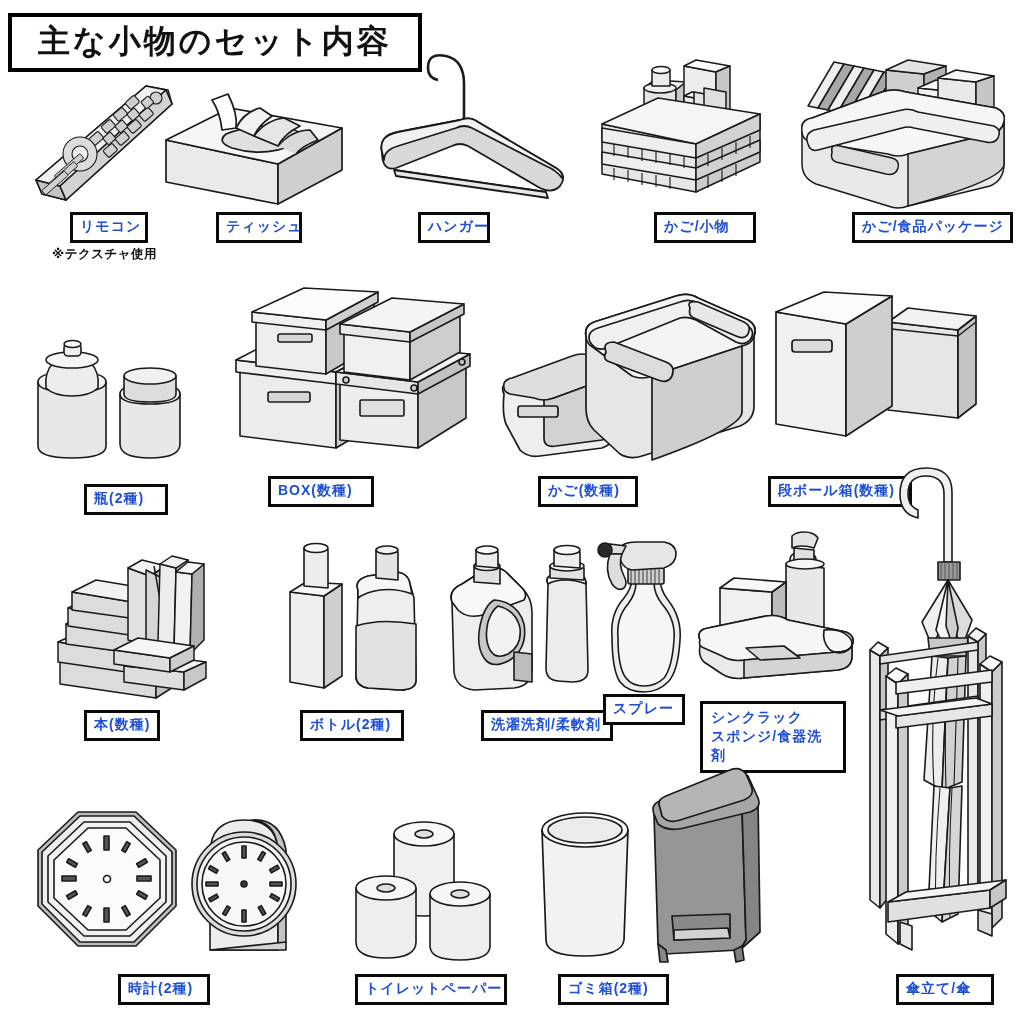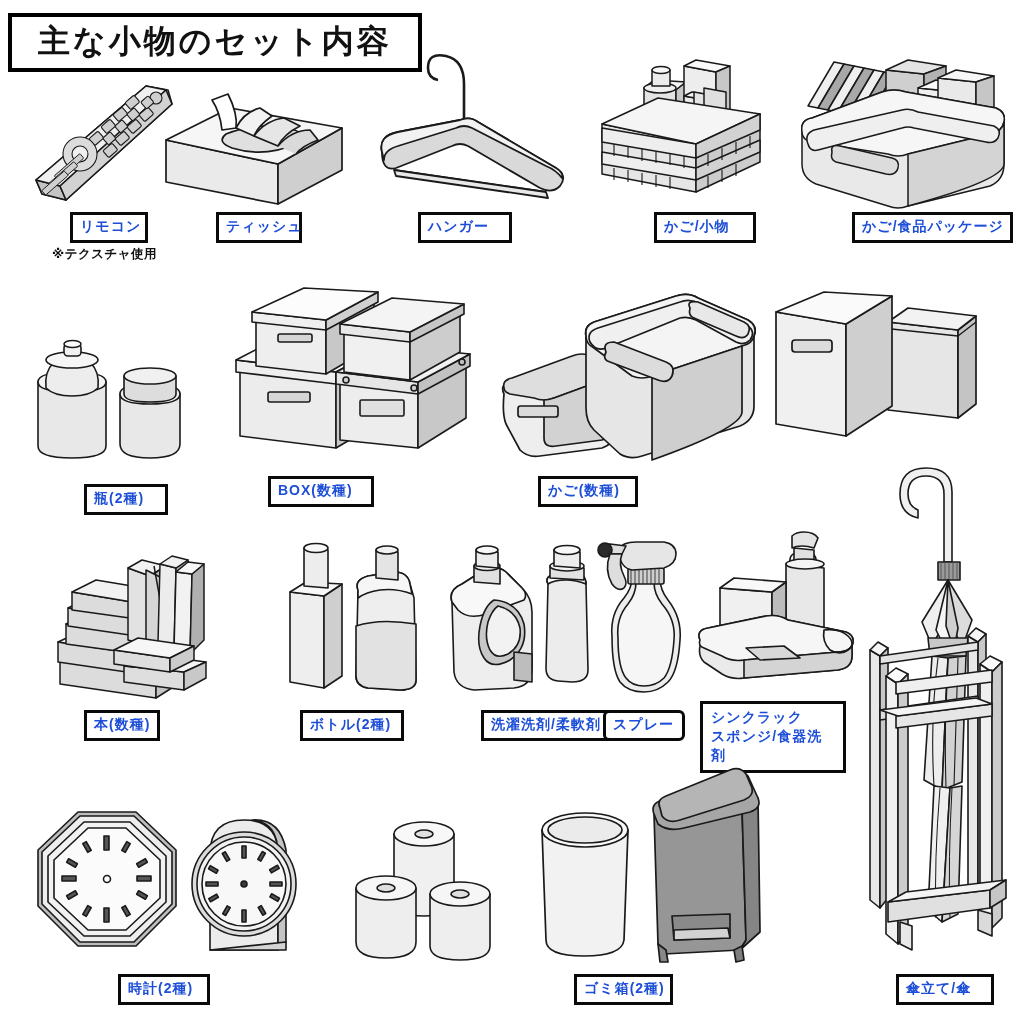--- a/index.html
+++ b/index.html
@@ -174,21 +174,21 @@
         <path d="M12 84 Q10 72 22 70 L92 44 Q104 40 116 44 L206 60 Q216 64 214 74 Q212 84 200 86 L118 106 Q108 110 98 106 L22 94 Q12 92 12 84 Z" fill="#f6f6f6"></path>
         <path d="M118 106 L118 158 Q214 132 214 116 L214 74 Q212 84 200 86 Z" fill="#d4d4d4"></path>
         <path d="M18 96 Q14 86 24 82 L112 62 Q120 60 128 64 L204 78 Q212 82 208 90 Q204 96 196 94 L124 80 Q118 78 112 80 L28 102 Q20 104 18 96 Z" fill="#efefef"></path>
         <path d="M42 104 Q40 96 50 98 L102 110 Q110 112 108 120 Q106 128 96 126 L46 114 Q40 112 42 104 Z" fill="#dcdcdc"></path>
       </g>
     </svg>
   </div>
 
   <div class="label" style="left:70px;top:212px;width:78px;">リモコン</div>
   <div class="label" style="left:216px;top:212px;width:86px;">ティッシュ</div>
-  <div class="label" style="left:418px;top:212px;width:94px;">ハンガー</div>
+  <div class="label" style="left:418px;top:212px;width:72px;">ハンガー</div>
   <div class="label" style="left:654px;top:212px;width:102px;">かご/小物</div>
   <div class="label" style="left:852px;top:212px;width:161px;">かご/食品パッケージ</div>
   <div class="note" style="left:52px;top:246px;">※テクスチャ使用</div>
 
   <div class="art" style="left:28px;top:322px;">
     <svg width="180" height="145" viewBox="0 0 180 145">
       <g stroke="#1a1a1a" stroke-width="1.6" stroke-linejoin="round">
         <path d="M10 60 L10 124 Q10 136 44 136 Q78 136 78 124 L78 60 Z" fill="#e8e8e8"></path>
         <path d="M10 60 Q10 50 44 50 Q78 50 78 60 Q78 70 44 70 Q10 70 10 60 Z" fill="#f4f4f4"></path>
         <path d="M18 66 Q16 50 26 40 Q34 32 44 32 Q54 32 62 40 Q72 50 70 66 Q62 74 44 74 Q26 74 18 66 Z" fill="#ededed"></path>
@@ -268,20 +268,21 @@
         <path d="M84 32 L84 144 L130 114 L130 4 Z" fill="#cfcfcf"></path>
         <path d="M14 20 L62 0 L130 4 L84 32 Z" fill="#fafafa"></path>
         <rect x="30" y="48" width="40" height="12" rx="3" fill="#dcdcdc"></rect>
       </g>
     </svg>
   </div>
 
   <div class="label" style="left:84px;top:476px;width:84px;margin-top:8px;">瓶(2種)</div>
   <div class="label" style="left:268px;top:476px;width:106px;">BOX(数種)</div>
   <div class="label" style="left:538px;top:476px;width:100px;">かご(数種)</div>
+  <div class="label" style="left:768px;top:476px;width:144px;">段ボール箱(数種)</div>
 
   <div class="art" style="left:28px;top:548px;">
     <svg width="230" height="152" viewBox="0 0 230 152">
       <g stroke="#1a1a1a" stroke-width="1.5" stroke-linejoin="round">
         <path d="M32 112 L32 136 L128 150 L128 126 Z" fill="#dcdcdc"></path>
         <path d="M32 112 L58 100 L150 112 L128 126 Z" fill="#f2f2f2"></path>
         <path d="M128 126 L150 112 L150 136 L128 150 Z" fill="#c4c4c4"></path>
         <path d="M30 94 L30 114 L126 128 L126 108 Z" fill="#dcdcdc"></path>
         <path d="M30 94 L56 82 L148 94 L126 108 Z" fill="#f4f4f4"></path>
         <path d="M126 108 L148 94 L148 114 L126 128 Z" fill="#c8c8c8"></path>
@@ -388,21 +389,21 @@
         <path d="M56 128 L56 146 L150 138 Q164 136 164 124 L164 114 Q160 120 150 120 Z" fill="#d4d4d4"></path>
         <path d="M136 98 Q152 96 160 104 Q168 112 160 118 Q152 124 142 118 Q134 110 136 98 Z" fill="none" stroke-width="1.7"></path>
         <path d="M58 116 L72 128 L112 126 L96 114 Z" fill="#d8d8d8"></path>
       </g>
     </svg>
   </div>
 
   <div class="label" style="left:84px;top:710px;width:76px;">本(数種)</div>
   <div class="label" style="left:300px;top:710px;width:104px;">ボトル(2種)</div>
   <div class="label" style="left:457px;top:710px;width:132px;margin-left:24px;">洗濯洗剤/柔軟剤</div>
-  <div class="label" style="left:603px;top:710px;width:82px;border-radius:6px;">スプレー</div>
+  <div class="label" style="left:603px;top:694px;width:82px;">スプレー</div>
   <div class="label two-line" style="left:700px;top:701px;width:146px;">
     <span>シンクラック</span><br>
     <span>スポンジ/食器洗剤</span>
   </div>
 
   <div class="art" style="left:30px;top:800px;">
     <svg width="280" height="160" viewBox="0 0 280 160">
       <g stroke="#1a1a1a" stroke-width="1.6" stroke-linejoin="round">
         <polygon points="48,12 106,12 146,50 146,106 106,146 48,146 8,106 8,50" fill="#bdbdbd"></polygon>
         <polygon points="50,16 104,16 142,52 142,104 104,142 50,142 12,104 12,52" fill="#eeeeee"></polygon>
@@ -537,16 +538,17 @@
         <path d="M38 432 L38 452 L140 438 L140 420 Z" fill="#e0e0e0"></path>
         <path d="M38 432 L56 422 L156 410 L140 420 Z" fill="#f4f4f4"></path>
         <path d="M140 420 L156 410 L156 428 L140 438 Z" fill="#c6c6c6"></path>
         <path d="M50 452 L50 474 L62 480 L62 456 Z" fill="#e8e8e8"></path>
         <path d="M128 440 L128 460 L142 466 L142 444 Z" fill="#dadada"></path>
       </g>
     </svg>
   </div>
 
   <div class="label" style="left:118px;top:974px;width:92px;">時計(2種)</div>
-  <div class="label" style="left:574px;top:974px;width:99px;">ゴミ箱(2種)</div>
+  <div class="label" style="left:355px;top:974px;width:152px;">トイレットペーパー</div>
+  <div class="label" style="left:558px;top:974px;width:111px;">ゴミ箱(2種)</div>
   <div class="label" style="left:886px;top:974px;width:98px;margin-left:10px;">傘立て/傘</div>
 
 </div>
 
 </body></html>

